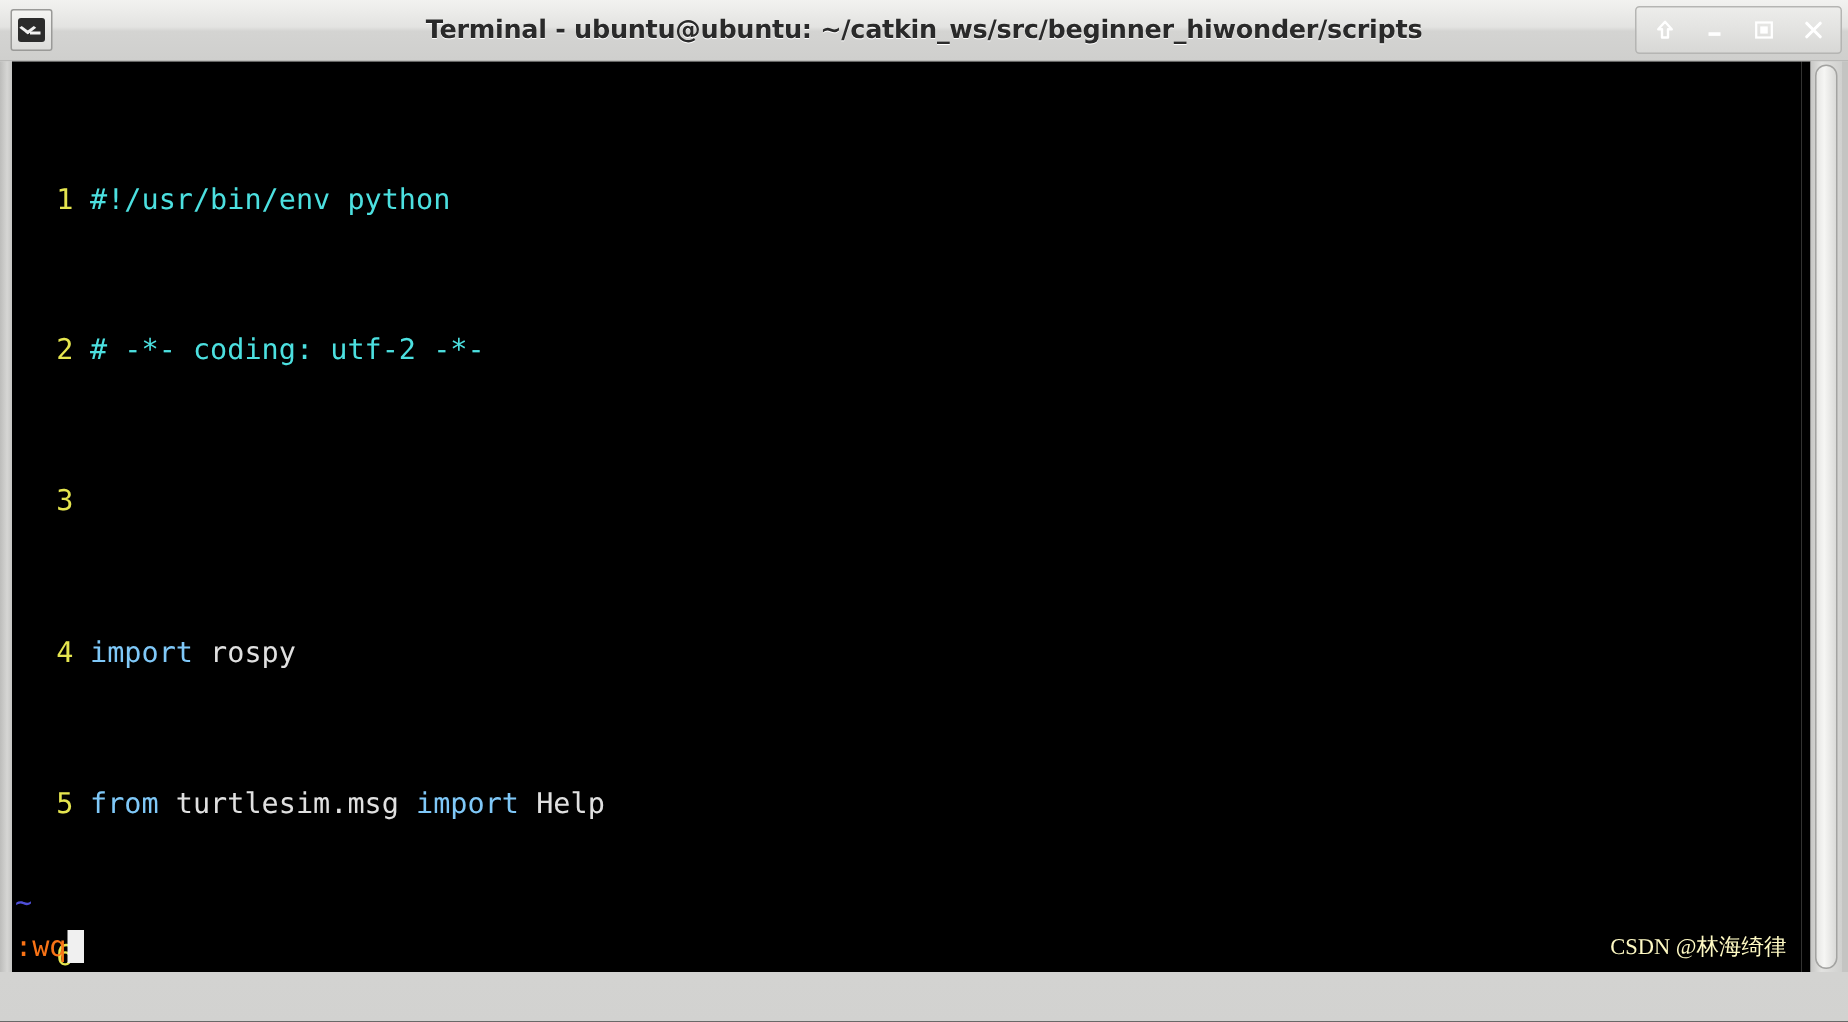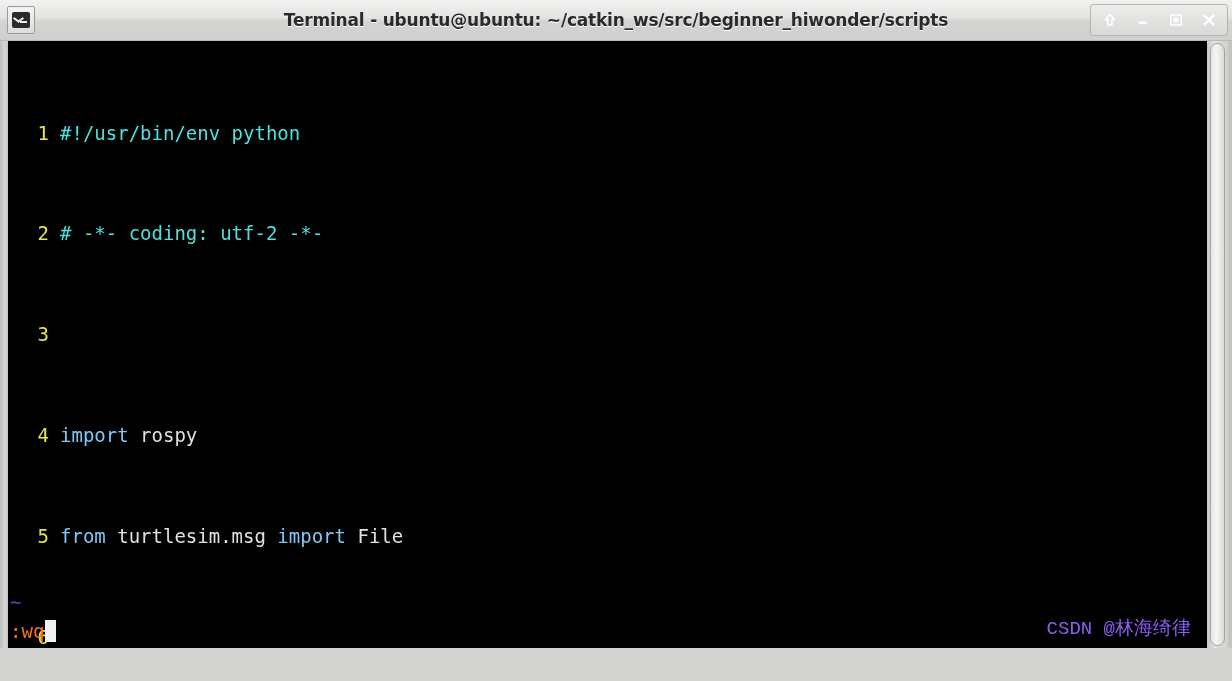--- a/index.html
+++ b/index.html
@@ -233,23 +233,23 @@
     padding-left: 2px;
     font-family: "DejaVu Sans Mono", monospace;
     font-size: 19px;
   }
 
   
   #watermark {
     position: absolute;
     right: 10px;
     bottom: 7px;
-    font-size: 19px;
-    color: #8b5cf6;
-    font-family: Liberation Mono, monospace;
+    font-size: 15px;
+    color: #fef9c3;
+    font-family: Liberation Serif, serif;
     white-space: nowrap;
   }
 </style>
 </head>
 <body>
 
 <div id="window">
 
   <div id="titlebar">
     <div id="title-icon">
@@ -305,21 +305,21 @@
           <span class="ltext"></span>
         </div>
 
         <div class="row">
           <span class="lnum">4</span>
           <span class="ltext"><span class="c-imp">import</span><span class="c-plain"> rospy</span></span>
         </div>
 
         <div class="row">
           <span class="lnum">5</span>
-          <span class="ltext"><span class="c-imp">from</span><span class="c-plain"> turtlesim.msg </span><span class="c-imp">import</span><span class="c-plain"> File</span></span>
+          <span class="ltext"><span class="c-imp">from</span><span class="c-plain"> turtlesim.msg </span><span class="c-imp">import</span><span class="c-plain"> Help</span></span>
         </div>
 
         <div class="row">
           <span class="lnum">6</span>
           <span class="ltext"></span>
         </div>
 
         
 
         

